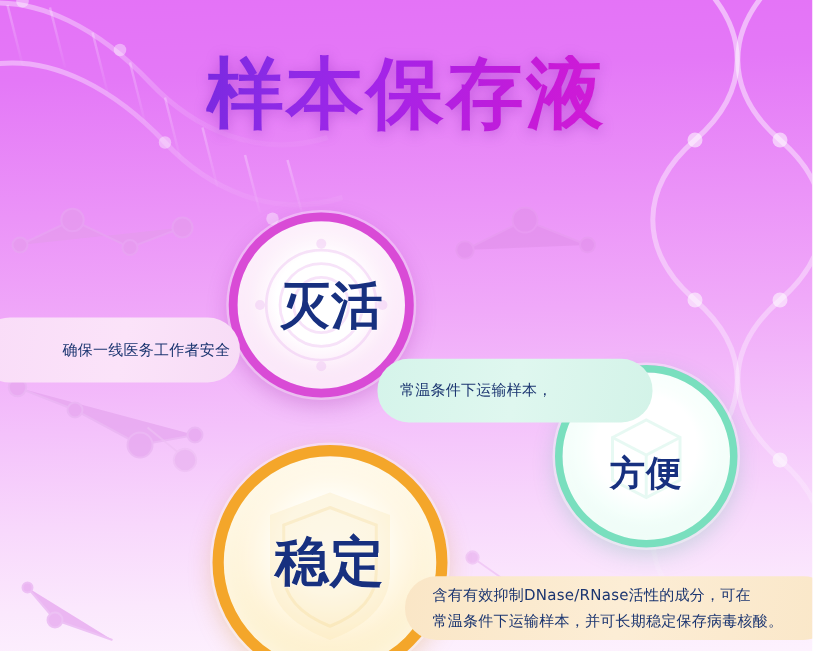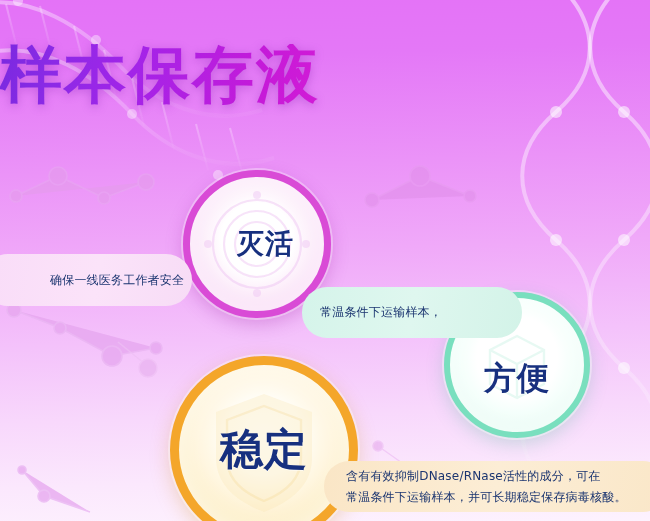--- a/index.html
+++ b/index.html
@@ -32,21 +32,21 @@
     pointer-events: none;
   }
   .deco svg { display: block; width: 650px; height: 521px; }
 
   
   .title-wrap {
     position: absolute;
     left: 0;
     top: 44px;
     width: 650px;
-    text-align: left;
+    text-align: center;
   }
   .title {
     display: inline-block;
     font-size: 62px;
     line-height: 1.0;
     font-weight: 700;
     letter-spacing: 2px;
     font-family: "DejaVu Sans", "Liberation Sans", sans-serif;
     background: linear-gradient(100deg, #7a29e0 0%, #8c2ae6 18%, #a324e8 42%, #b51fe0 62%, #c61ad8 82%, #d21bd6 100%);
     -webkit-background-clip: text;
@@ -89,40 +89,40 @@
         #ffffff 0%, #ffffff 36%,
         #fdf0fb 52%,
         #f9dbf6 70%,
         #f3c2f2 86%,
         #eeb0ef 100%);
     box-shadow:
       0 0 0 2px rgba(255,255,255,0.35),
       0 6px 18px rgba(150, 30, 160, 0.28),
       inset 0 0 26px rgba(255,255,255,0.85);
   }
-  #circle-inactivate .glyph { font-size: 28px; margin-left: 16px; }
+  #circle-inactivate .glyph { font-size: 41px; margin-left: 16px; }
 
   
   #circle-convenient {
     left: 444px; top: 292px;
     width: 134px; height: 134px;
     border: 6px solid #79dfbe;
     background:
       radial-gradient(circle at 50% 44%,
         #ffffff 0%, #ffffff 40%,
         #f4fffb 56%,
         #e4fbf2 74%,
         #d3f6e8 90%,
         #c9f2e2 100%);
     box-shadow:
       0 0 0 2px rgba(255,255,255,0.4),
       0 6px 18px rgba(60, 170, 140, 0.25),
       inset 0 0 26px rgba(255,255,255,0.9);
   }
-  #circle-convenient .glyph { font-size: 32px; margin-top: 28px; }
+  #circle-convenient .glyph { font-size: 28px; margin-top: 28px; }
 
   
   #circle-stable {
     left: 170px; top: 356px;
     width: 170px; height: 170px;
     border: 9px solid #f4a62a;
     background:
       radial-gradient(circle at 50% 42%,
         #ffffff 0%, #fffdf6 30%,
         #fff6df 50%,

